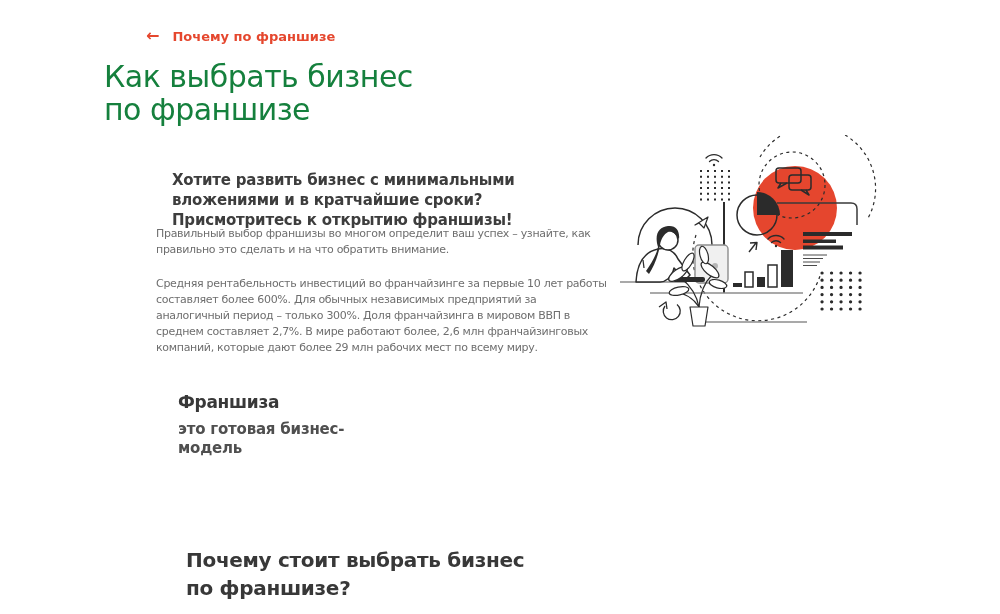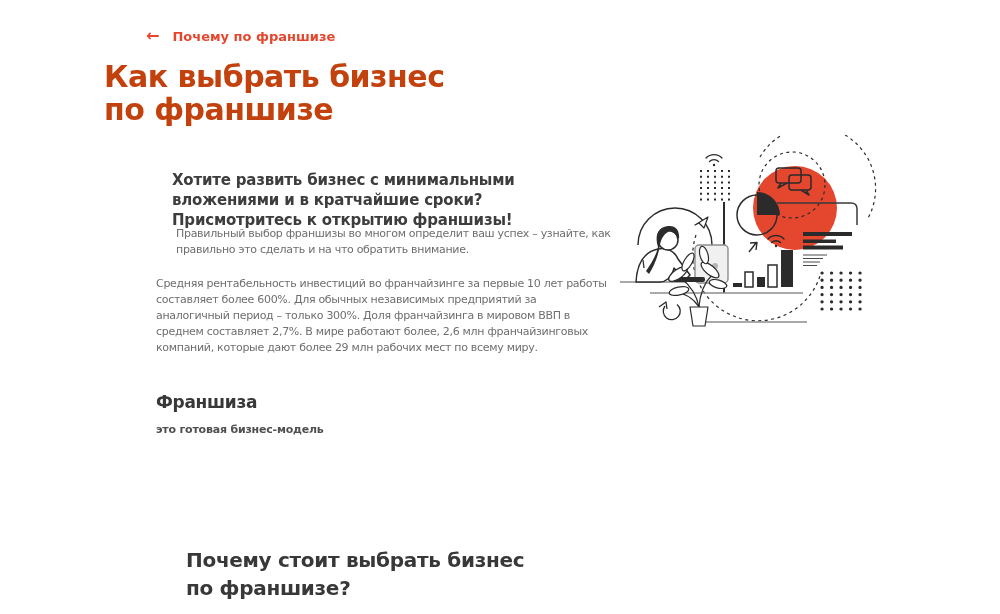--- a/index.html
+++ b/index.html
@@ -5,34 +5,34 @@
   * { margin:0; padding:0; box-sizing:border-box; }
   html,body { background:#ffffff; }
   body { font-family:"DejaVu Sans","Liberation Sans",sans-serif; width:1000px; height:614px; position:relative; overflow:hidden; }
   .abs { position:absolute; }
   .pre { white-space:pre-line; }
 
   .breadcrumb { left:146px; top:28px; display:flex; align-items:center; gap:13px;
                 color:#E5472E; font-size:13px; font-weight:bold; cursor:pointer; }
   .breadcrumb .arrow { font-size:16px; line-height:16px; }
 
-  .page-title { left:104px; top:60px; font-size:30px; line-height:33px; font-weight:bold;
-                color:#c2410c; letter-spacing:-0.5px; }
+  .page-title { left:104px; top:60px; font-size:30px; line-height:33px; font-weight:normal;
+                color:#15803d; letter-spacing:-0.5px; }
 
   .lead { left:172px; top:143px; font-size:15px; line-height:20px; font-weight:bold;
           color:#3D3D3D; letter-spacing:-0.2px;margin-top:27px; }
 
   .body-p { color:#6E6E6E; font-size:11px; line-height:16px; letter-spacing:-0.3px; }
-  .p1 { left:176px; top:226px; }
+  .p1 { left:156px; top:226px; }
   .p2 { left:156px; top:276px; }
 
-  .def-col1 { left:156px; top:392px; width:230px; }
+  .def-col1 { left:178px; top:392px; width:230px; }
   .def-col2 { left:413px; top:392px; width:230px; }
   .def-term { font-size:17px; font-weight:bold; color:#383838; letter-spacing:-0.3px; }
-  .def-desc { margin-top:8px; font-size:11px; line-height:19px; font-weight:bold;
+  .def-desc { margin-top:8px; font-size:15px; line-height:19px; font-weight:bold;
               color:#4F4F4F; letter-spacing:-0.2px; }
 
   .section-title { left:172px; top:546px; font-size:20px; line-height:28px; font-weight:bold;
                    color:#383838; letter-spacing:-0.3px;margin-left:14px; }
 
   .illo { left:620px; top:135px; width:320px; height:200px; }
 </style>
 </head>
 <body>
 

